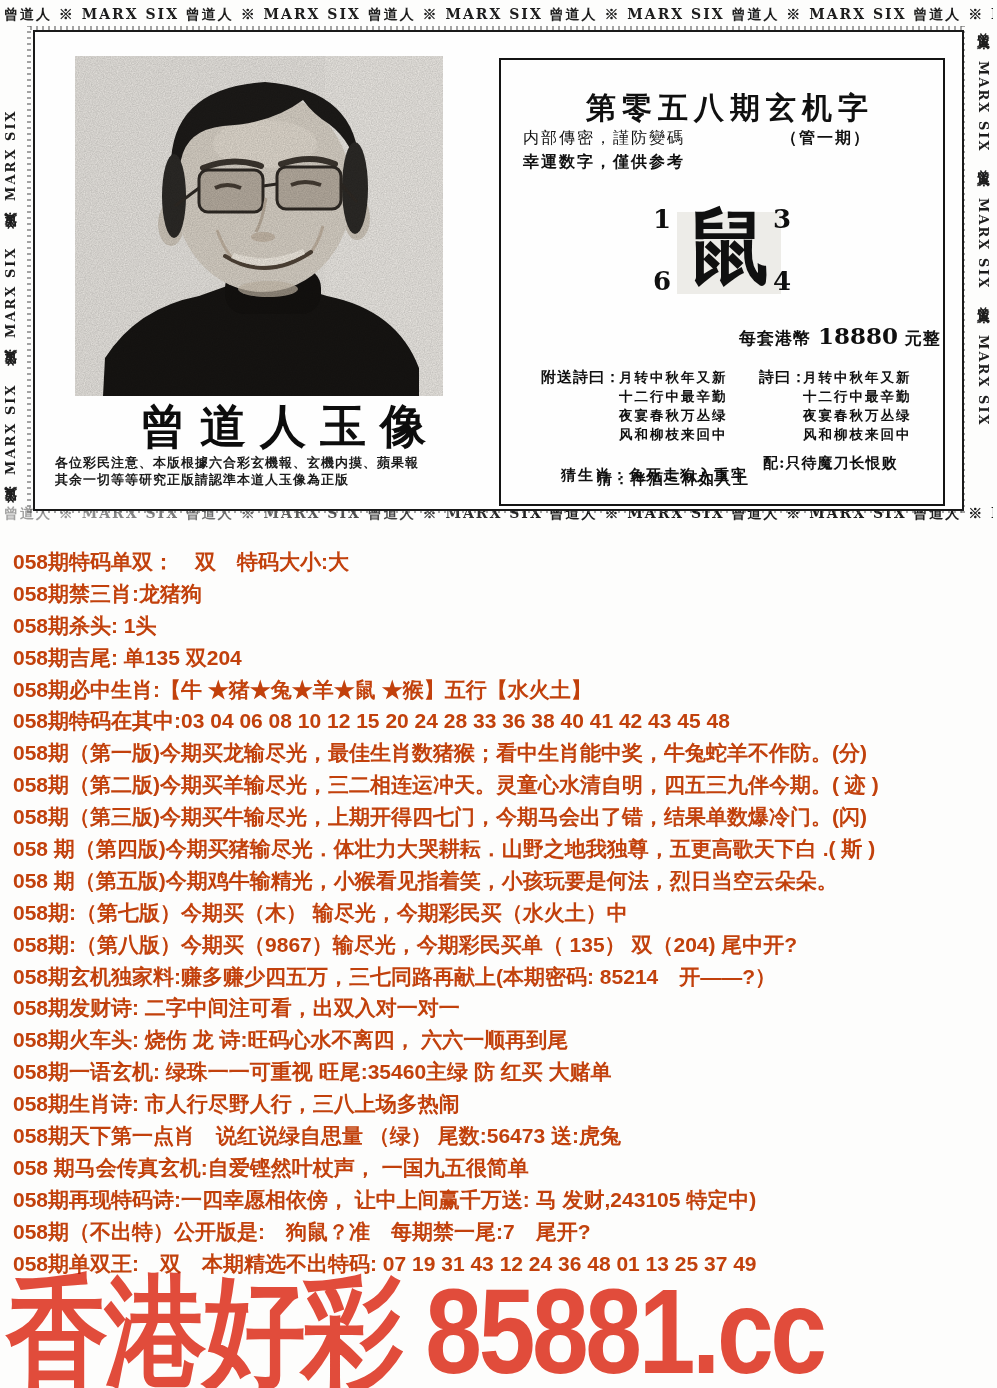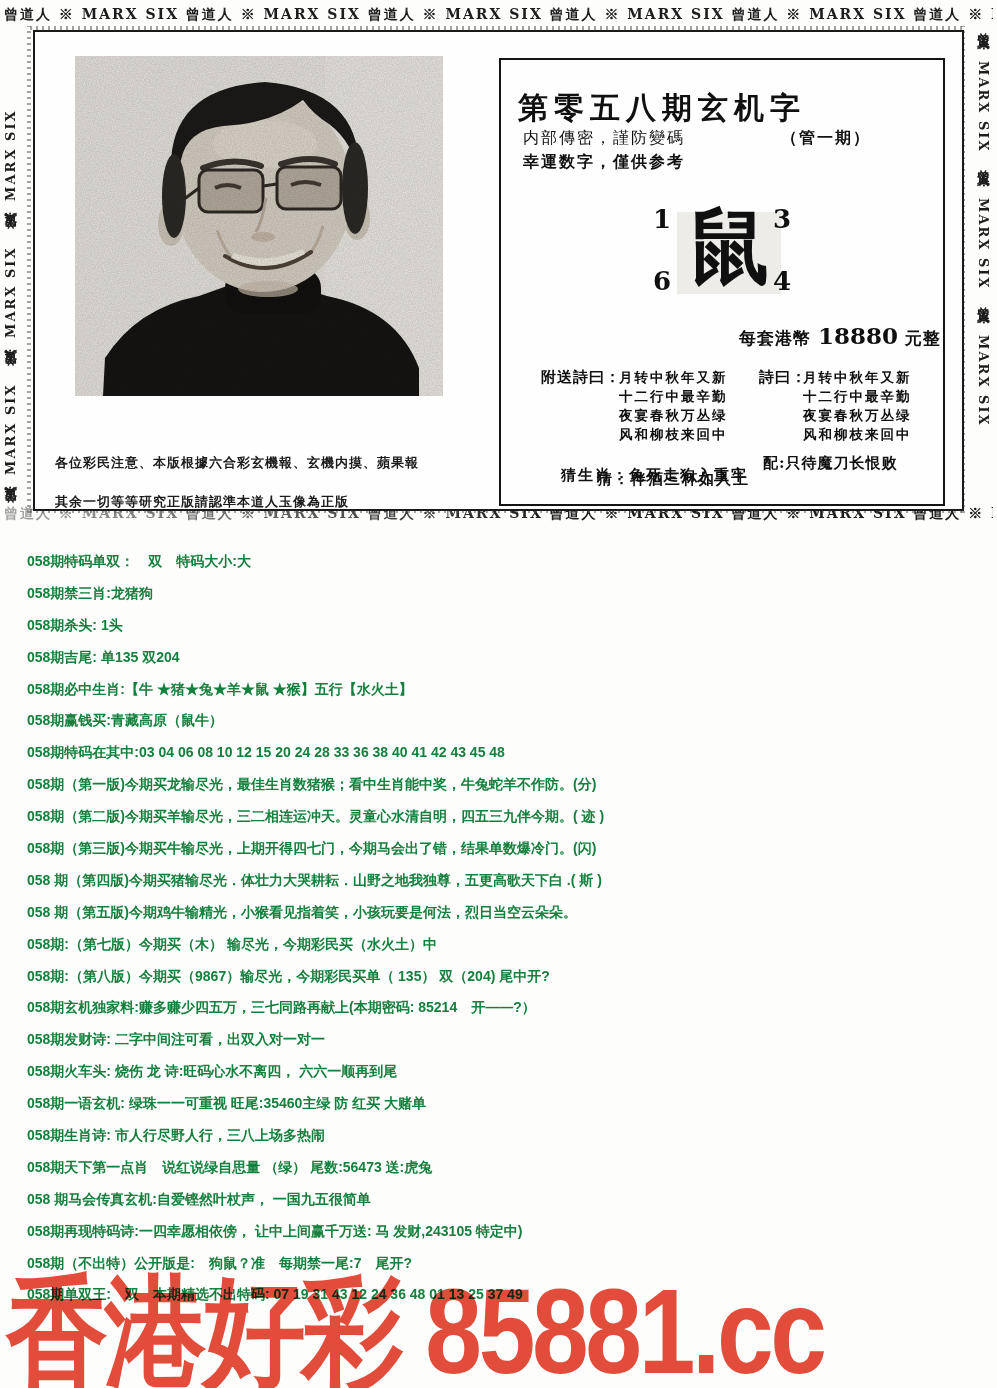--- a/index.html
+++ b/index.html
@@ -25,26 +25,26 @@
   .hatch.v-r{left:961px;top:26px;width:4px;height:487px;background:repeating-linear-gradient(0deg,#5a5a5a 0 2px,transparent 2px 6px);}
 
   
   .main-box{position:absolute;left:33px;top:30px;width:927px;height:477px;border:2px solid #1a1a1a;background:#fefefe;}
   .photo{position:absolute;left:40px;top:24px;width:368px;height:340px;overflow:hidden;}
   .photo-caption{position:absolute;left:55px;top:364px;width:400px;text-align:center;
                  font-family:"DejaVu Serif",serif;font-weight:700;font-size:46px;letter-spacing:14px;color:#0d0d0d;}
   .photo-note{position:absolute;left:20px;width:440px;font-family:"DejaVu Serif",serif;
               font-weight:700;font-size:13px;color:#1c1c1c;letter-spacing:1px;white-space:nowrap;}
   .note1{top:422px;}
-  .note2{top:461px;}
+  .note2{top:439px;}
 
   
   .mystery{position:absolute;left:464px;top:26px;width:442px;height:444px;border:2px solid #141414;
            font-family:"DejaVu Serif",serif;color:#101010;}
-  .m-title{position:absolute;left:17px;top:28px;width:100%;text-align:left;font-size:30px;
+  .m-title{position:absolute;left:8px;top:28px;width:100%;text-align:center;font-size:30px;
            font-weight:700;letter-spacing:6px;}
   .m-secret{position:absolute;left:22px;top:68px;font-size:16px;font-weight:400;letter-spacing:2px;}
   .m-issue{position:absolute;left:280px;top:68px;font-size:16px;font-weight:700;letter-spacing:2px;}
   .m-lucky{position:absolute;left:22px;top:92px;font-size:16px;font-weight:700;letter-spacing:2px;}
   .m-lucky-numbers{position:absolute;left:0;top:112px;width:100%;text-align:center;
                    font-size:21px;font-weight:700;letter-spacing:1px;}
   .zd-bg{position:absolute;left:176px;top:152px;width:104px;height:82px;background:#ededе9;background:#edece8;}
   .m-zodiac{position:absolute;left:176px;top:138px;width:104px;text-align:center;font-size:82px;
             line-height:96px;font-weight:700;font-family:"DejaVu Serif",serif;}
   .zd-num{position:absolute;font-size:26px;font-weight:700;}
@@ -55,22 +55,22 @@
   .poem-label-l{position:absolute;left:40px;top:308px;font-size:15px;font-weight:700;letter-spacing:1px;}
   .poem-label-r{position:absolute;left:258px;top:308px;font-size:15px;font-weight:700;letter-spacing:1px;}
   .poem-l{position:absolute;left:118px;top:308px;font-size:13.5px;font-weight:700;line-height:19px;letter-spacing:2px;}
   .poem-r{position:absolute;left:302px;top:308px;font-size:13.5px;font-weight:700;line-height:19px;letter-spacing:2px;}
   .m-guess-zodiac{position:absolute;left:60px;top:386px;font-size:15px;font-weight:700;letter-spacing:2px;margin-top:20px;}
   .m-match{position:absolute;left:262px;top:394px;font-size:15px;font-weight:700;letter-spacing:1px;}
   .m-guess{position:absolute;left:96px;top:410px;font-size:15px;font-weight:700;letter-spacing:2px;}
 
   
   .body-lines{position:absolute;left:0;top:546px;width:997px;}
-  .bline{height:31.9px;line-height:31.9px;padding-left:27px;font-size:14px;font-weight:700;
-         white-space:nowrap;color:#15803d;font-family:"Liberation Sans",sans-serif;}
+  .bline{height:31.9px;line-height:31.9px;padding-left:13px;font-size:21px;font-weight:700;
+         white-space:nowrap;color:#c2410c;font-family:"Liberation Sans",sans-serif;}
 
   
   .watermark{position:absolute;left:6px;top:1252px;font-size:120px;font-weight:700;
              letter-spacing:-4px;white-space:nowrap;transform:scaleX(.85);transform-origin:left top;
              mix-blend-mode:multiply;opacity:.88;z-index:5;font-family:"Liberation Sans",sans-serif;}
 </style>
 </head>
 <body>
 
 <div class="page">
@@ -128,20 +128,21 @@
         <path d="M248,170 Q242,192 232,200" stroke="#c0b2a1" stroke-width="3" fill="none"></path>
 
         <path d="M150,200 Q192,226 236,196" stroke="#4f4337" stroke-width="4" fill="none" stroke-linecap="round"></path>
         <path d="M156,202 Q192,219 230,198 L228,193 Q192,209 159,197 Z" fill="#efe9df"></path>
         <ellipse cx="193" cy="233" rx="30" ry="8" fill="#c9bdad" opacity="0.7"></ellipse>
 
         <rect width="368" height="340" filter="url(#noise)" opacity="0.22"></rect>
       </svg>
     </div>
 
+    <div class="photo-caption">曾道人玉像</div>
     <div class="photo-note note1">各位彩民注意、本版根據六合彩玄機報、玄機内摸、蘋果報</div>
     <div class="photo-note note2">其余一切等等研究正版請認準本道人玉像為正版</div>
 
     <div class="mystery">
       <div class="m-title">第零五八期玄机字</div>
       <div class="m-secret">内部傳密，謹防變碼</div>
       <div class="m-issue">（管一期）</div>
       <div class="m-lucky">幸運数字，僅供参考</div>
 
       <div class="zd-bg"></div>
@@ -173,21 +174,20 @@
       <div class="m-guess">猜：伴酒三杯如入土</div>
     </div>
   </div>
 
   <div class="body-lines">
     <div class="bline">058期特码单双：　双　特码大小:大</div>
     <div class="bline">058期禁三肖:龙猪狗</div>
     <div class="bline">058期杀头: 1头</div>
     <div class="bline">058期吉尾: 单135 双204</div>
     <div class="bline">058期必中生肖:【牛 ★猪★兔★羊★鼠 ★猴】五行【水火土】</div>
-    <div class="bline">058期赢钱买:青藏高原（鼠牛）</div>
     <div class="bline">058期特码在其中:03 04 06 08 10 12 15 20 24 28 33 36 38 40 41 42 43 45 48</div>
     <div class="bline">058期（第一版)今期买龙输尽光，最佳生肖数猪猴；看中生肖能中奖，牛兔蛇羊不作防。(分)</div>
     <div class="bline">058期（第二版)今期买羊输尽光，三二相连运冲天。灵童心水清自明，四五三九伴今期。( 迹 )</div>
     <div class="bline">058期（第三版)今期买牛输尽光，上期开得四七门，今期马会出了错，结果单数爆冷门。(闪)</div>
     <div class="bline">058 期（第四版)今期买猪输尽光．体壮力大哭耕耘．山野之地我独尊，五更高歌天下白 .( 斯 )</div>
     <div class="bline">058 期（第五版)今期鸡牛输精光，小猴看见指着笑，小孩玩要是何法，烈日当空云朵朵。</div>
     <div class="bline">058期:（第七版）今期买（木） 输尽光，今期彩民买（水火土）中</div>
     <div class="bline">058期:（第八版）今期买（9867）输尽光，今期彩民买单（ 135） 双（204) 尾中开?</div>
     <div class="bline">058期玄机独家料:赚多赚少四五万，三七同路再献上(本期密码: 85214　开——?）</div>
     <div class="bline">058期发财诗: 二字中间注可看，出双入对一对一</div>

